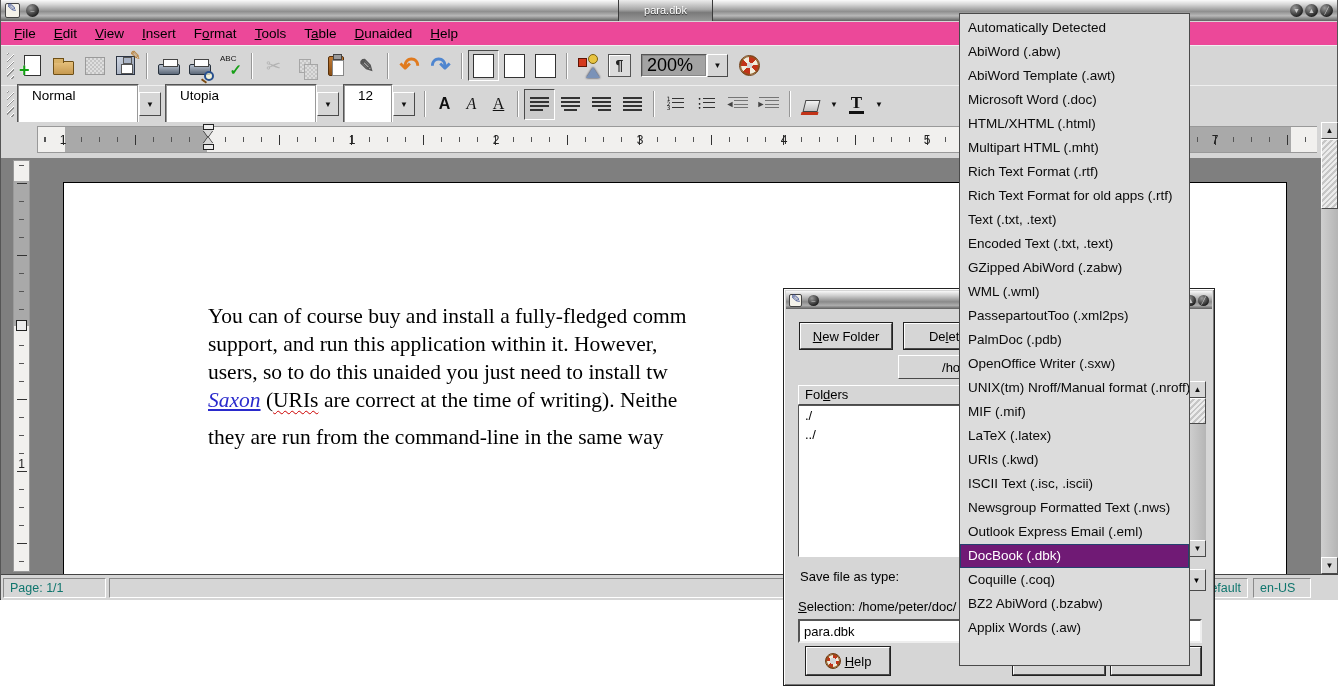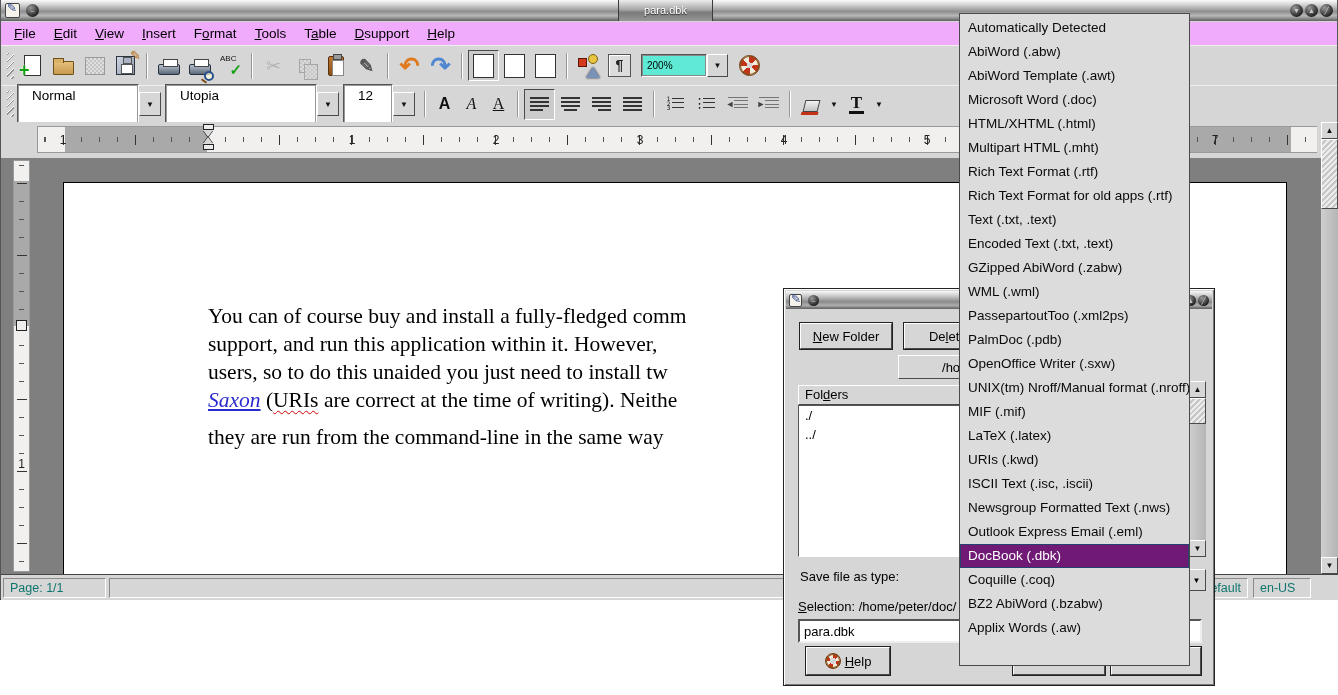--- a/index.html
+++ b/index.html
@@ -10,21 +10,21 @@
 .u{text-decoration:underline}
 
 #win{left:0;top:0;width:1338px;height:600px;background:#d6d6d6;border-left:1px solid #555;border-right:1px solid #555;border-bottom:2px solid #333}
 #titlebar{left:0;top:0;width:100%;height:21px;background:linear-gradient(#fafafa,#d5d5d5 22%,#8f8f8f 55%,#b8b8b8 75%,#606060);display:flex;align-items:center;padding:0 4px}
 .circ{width:13px;height:13px;border-radius:50%;background:radial-gradient(circle at 35% 30%,#999,#1e1e1e 75%);color:#c9c9c9;font-size:7px;line-height:13px;text-align:center;flex:0 0 auto}
 #title-tab{position:absolute;left:617px;top:0;width:95px;height:21px;text-align:center;line-height:21px;color:#fff;font-size:11px;text-shadow:0 1px 1px #222;background:linear-gradient(#ececec,#a8a8a8 45%,#7a7a7a 60%,#979797);border-left:1px solid #3a3a3a;border-right:1px solid #3a3a3a}
 #win-controls{position:absolute;right:4px;top:4px;display:flex;gap:2px}
 .appicon{width:15px;height:15px;background:#f4f2ea;border:1px solid #444;border-radius:2px;position:relative;margin-right:6px}
 .appicon::after{content:"✎";position:absolute;left:1px;top:-3px;font-size:12px;color:#2a3f8a}
 
-#menubar{left:0;top:22px;width:100%;height:23px;display:flex;align-items:center;padding-left:4px;background:#f0abfc}
+#menubar{left:0;top:22px;width:100%;height:23px;display:flex;align-items:center;padding-left:4px;background:#ec4899}
 .menuitem{padding:2px 9px;color:#000;font-size:13.5px}
 
 .toolbar{left:0;width:100%;display:flex;align-items:center;background:#d6d6d6;border-top:1px solid #efefef}
 #toolbar1{top:45px;height:40px;padding-left:3px}
 #toolbar2{top:85px;height:37px;padding-left:3px}
 .grip{width:7px;height:26px;margin:0 3px;background:repeating-linear-gradient(135deg,#fff 0 1px,#909090 1px 2px,#d6d6d6 2px 5px)}
 .tsep{width:2px;height:26px;margin:0 5px;background:linear-gradient(90deg,#979797 50%,#fff 50%)}
 .tbtn{width:31px;height:31px;display:flex;align-items:center;justify-content:center;position:relative;flex:0 0 auto}
 .tbtn.pressed{border-top:1px solid #4a4a4a;border-left:1px solid #4a4a4a;border-right:1px solid #fff;border-bottom:1px solid #fff;background:#cbcbcb}
 
@@ -52,21 +52,21 @@
 .ic-undo{color:#e07a1e;font-size:24px;font-weight:bold;line-height:1}
 .ic-redo{color:#4f86d0;font-size:24px;font-weight:bold;line-height:1}
 .ic-view{width:21px;height:24px;background:#fff;border:1px solid #333;padding:2px}
 .ic-view .fill{width:100%;height:100%;background:repeating-linear-gradient(180deg,#444 0 1px,transparent 1px 3px)}
 .ic-shape-sq{position:absolute;left:5px;top:8px;width:9px;height:9px;background:#d43a1e;border:1px solid #5e1505}
 .ic-shape-ci{position:absolute;right:6px;top:4px;width:10px;height:10px;border-radius:50%;background:#e8c441;border:1px solid #7a6210}
 .ic-shape-tr{position:absolute;right:4px;bottom:3px;width:0;height:0;border-left:7px solid transparent;border-right:7px solid transparent;border-bottom:11px solid #7a92b8;filter:drop-shadow(0 0 1px #223)}
 .ic-pilcrow{width:23px;height:23px;border:1px solid #555;background:#dcdcdc;box-shadow:inset 1px 1px 0 #fff;text-align:center;line-height:21px;font-size:14px;font-weight:bold;color:#222}
 .ic-life{width:21px;height:21px;border-radius:50%;background:radial-gradient(circle,#d6d6d6 0 3px,transparent 3px),conic-gradient(#c23318 0 12.5%,#f2ecdc 0 25%,#c23318 0 37.5%,#f2ecdc 0 50%,#c23318 0 62.5%,#f2ecdc 0 75%,#c23318 0 87.5%,#f2ecdc 0);border:1px solid #6e3a10;box-shadow:inset 0 0 0 1px #8a5a20}
 .zoombox{display:flex;margin:0 6px}
-.zoomfield{width:66px;height:23px;background:#5eead4;border:1px solid;border-color:#555 #fff #fff #555;outline:1px solid #888;outline-offset:-2px;padding:4px 5px;font-size:10px;font-family:"Liberation Sans",sans-serif}
+.zoomfield{width:66px;height:23px;background:#a3a3a3;border:1px solid;border-color:#555 #fff #fff #555;outline:1px solid #888;outline-offset:-2px;padding:4px 5px;font-size:18px;font-family:"Liberation Sans",sans-serif}
 .arrowbtn{width:21px;height:23px;display:flex;align-items:center;justify-content:center;font-size:8px;color:#111}
 
 .combo{display:flex;align-items:center;margin-right:4px}
 .combofield{height:40px;background:#fff;border:1px solid;border-color:#555 #fff #fff #555;outline:1px solid #999;outline-offset:-2px;padding:3px 14px;font-size:13.5px;white-space:nowrap;overflow:hidden}
 .combobtn{width:22px;height:24px;display:flex;align-items:center;justify-content:center;font-size:8px;color:#111}
 .fmt-letter{font-family:"Liberation Serif",serif;font-size:16px;color:#111;line-height:1}
 .al{width:19px;height:14px;position:relative;background:repeating-linear-gradient(180deg,#333 0 2px,transparent 2px 4px)}
 .al::after{content:"";position:absolute;bottom:0;height:2px;background:inherit;background:#d6d6d6}
 .al.pressedbg::after{background:#cbcbcb}
 .al-l::after{right:0;width:6px}
@@ -145,21 +145,21 @@
     </div>
 
     <div class="abs" id="menubar">
         <span class="menuitem"><span></span><span class="u">F</span><span>ile</span></span>
         <span class="menuitem"><span></span><span class="u">E</span><span>dit</span></span>
         <span class="menuitem"><span></span><span class="u">V</span><span>iew</span></span>
         <span class="menuitem"><span></span><span class="u">I</span><span>nsert</span></span>
         <span class="menuitem"><span>F</span><span class="u">o</span><span>rmat</span></span>
         <span class="menuitem"><span></span><span class="u">T</span><span>ools</span></span>
         <span class="menuitem"><span>T</span><span class="u">a</span><span>ble</span></span>
-        <span class="menuitem"><span></span><span class="u">D</span><span>support</span></span>
+        <span class="menuitem"><span></span><span class="u">D</span><span>unaided</span></span>
         <span class="menuitem"><span></span><span class="u">H</span><span>elp</span></span>
       </div>
 
     <div class="abs toolbar" id="toolbar1">
       <span class="grip"></span>
       <span class="tbtn">
           <span class="ic-page">
             <span class="plus">+</span>
           </span>
         </span>

